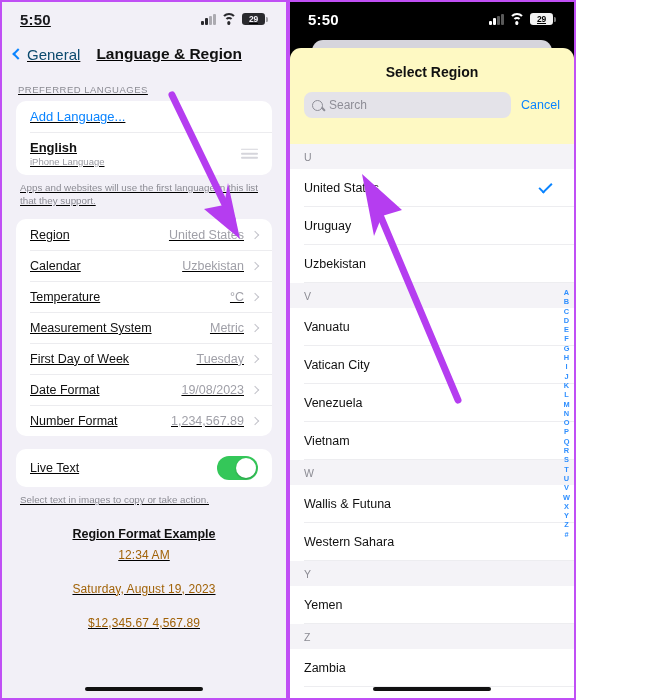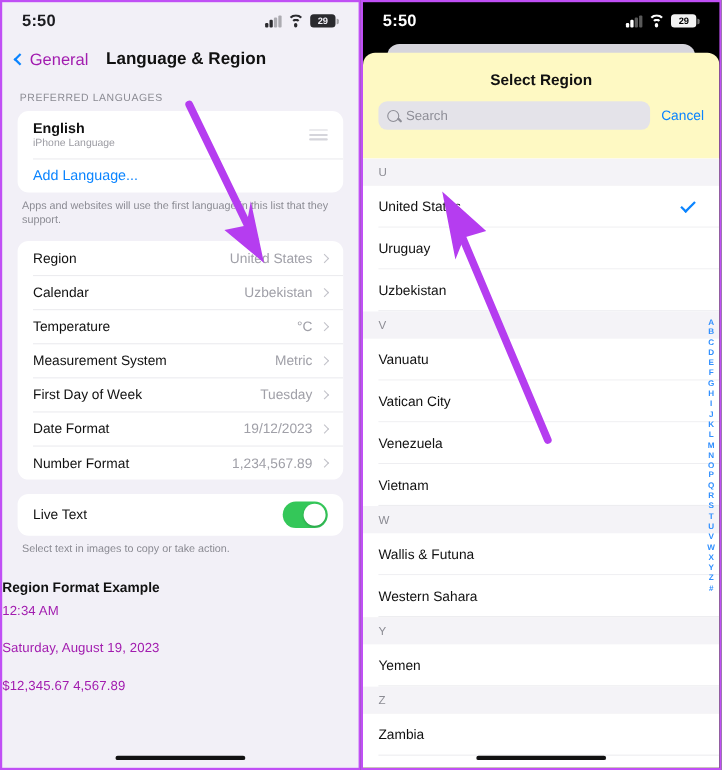--- a/index.html
+++ b/index.html
@@ -2,21 +2,21 @@
 <html><head>
 <meta charset="utf-8">
 <style>
   * { box-sizing: border-box; margin: 0; padding: 0; }
   html, body {
     width: 656px; height: 700px;
     font-family: "Liberation Sans", sans-serif;
     background: #ffffff;
     overflow: hidden;
   }
-  .stage { position: relative; width: 656px; height: 700px; display: flex; }
+  .stage { position: relative; width: 576px; height: 700px; display: flex; text-decoration: underline; }
 
   .panel { position: relative; width: 328px; height: 700px; border: 2px solid #c04ff5; overflow: hidden; }
   .panel-left { background: #f2f0f7; }
   .panel-right { background: #000000; }
 
   
   .statusbar { height: 34px; display: flex; align-items: center; padding: 0 18px; }
   .sb-time { font-size: 15px; font-weight: 700; letter-spacing: .2px; }
   .sb-right { margin-left: auto; display: flex; align-items: center; gap: 5px; }
   .panel-left .sb-time { color: #1b1b1f; }
@@ -45,21 +45,21 @@
   .panel-right .batt-body { background: #f3f3f3; }
   .batt-num { font-size: 8.5px; font-weight: 700; letter-spacing: -.2px; }
   .panel-left .batt-num { color: #f2f0f7; }
   .panel-right .batt-num { color: #000; }
   .batt-cap { width: 2px; height: 5px; border-radius: 0 1.5px 1.5px 0; margin-left: 1px; }
   .panel-left .batt-cap { background: rgba(42,42,46,.4); }
   .panel-right .batt-cap { background: rgba(255,255,255,.45); }
 
   
   .navbar { height: 36px; display: flex; align-items: center; padding: 0 12px; position: relative; }
-  .nav-back { display: flex; align-items: center; color: #a21caf; font-size: 15px; gap: 3px; }
+  .nav-back { display: flex; align-items: center; color: #0c4a6e; font-size: 15px; gap: 3px; }
   .chev-left { width: 8px; height: 8px; border-left: 2.3px solid #0a84ff; border-bottom: 2.3px solid #0a84ff; transform: rotate(45deg); margin-right: 2px; }
   .nav-title { font-size: 15.5px; font-weight: 700; color: #111; margin-left: 16px; }
 
   
   .group-header { font-size: 9.5px; color: #8b8b93; letter-spacing: .5px; padding: 12px 16px 6px 16px; text-transform: uppercase; }
   .card { background: #fff; border-radius: 10px; margin: 0 14px; overflow: hidden; }
   .row { display: flex; align-items: center; padding: 0 14px; min-height: 31px; position: relative; }
   .row + .row::before { content: ""; position: absolute; left: 14px; right: 0; top: 0; height: 1px; background: #ececef; }
   .row-label { font-size: 12.5px; color: #111; font-weight: 500; }
   .row-value { margin-left: auto; font-size: 12.5px; color: #a0a0a8; }
@@ -68,23 +68,23 @@
   .lang-main { font-size: 13px; font-weight: 700; color: #111; }
   .lang-sub { font-size: 9.5px; color: #9b9ba2; margin-top: 1px; }
   .reorder { position: absolute; right: 14px; top: 50%; transform: translateY(-50%); display: flex; flex-direction: column; gap: 2.6px; }
   .reorder i { display: block; width: 17px; height: 1.8px; background: #d5d5db; border-radius: 1px; }
   .link-row { font-size: 13px; color: #0a84ff; font-weight: 500; }
   .footnote { font-size: 9.8px; color: #8b8b93; padding: 6px 18px 0 18px; line-height: 1.35; }
 
   .toggle { margin-left: auto; width: 41px; height: 24px; border-radius: 12px; position: relative; }
   .toggle .knob { position: absolute; top: 2px; left: 19px; width: 20px; height: 20px; border-radius: 50%; background: #fff; box-shadow: 0 1px 2px rgba(0,0,0,.22); }
 
-  .example { text-align: left; padding-top: 20px; }
+  .example { text-align: center; padding-top: 20px; }
   .example-title { font-size: 12.5px; font-weight: 700; color: #111; }
-  .example-line { font-size: 12px; color: #a21caf; margin-top: 7px; letter-spacing: .1px; }
+  .example-line { font-size: 12px; color: #a16207; margin-top: 7px; letter-spacing: .1px; }
   .example-line.tight { margin-top: 20px; }
 
   .home-ind { position: absolute; bottom: 7px; left: 50%; transform: translateX(-50%); width: 118px; height: 4.5px; border-radius: 3px; background: #111; }
 
   
   .sheet-back { position: absolute; top: 38px; left: 22px; right: 22px; height: 26px; background: #d6d5dc; border-radius: 11px 11px 0 0; }
   .sheet { position: absolute; top: 46px; left: 0; right: 0; bottom: 0; background: #fef9c3; border-radius: 11px 11px 0 0; overflow: hidden; }
   .sheet-title { text-align: center; font-size: 14px; font-weight: 700; color: #111; padding: 16px 0 12px 0; }
   .search-wrap { display: flex; align-items: center; gap: 10px; padding: 0 14px 10px 14px; }
   .search-field { flex: 1; height: 26px; border-radius: 8px; background: #e4e3e9; display: flex; align-items: center; padding: 0 8px; gap: 6px; }
@@ -143,32 +143,32 @@
       <div class="nav-back">
         <span class="chev-left"></span>
         <span>General</span>
       </div>
       <div class="nav-title">Language &amp; Region</div>
     </div>
 
     <div class="group-header">PREFERRED LANGUAGES</div>
 
     <div class="card">
+      <div class="row">
+        <span class="link-row">Add Language...</span>
+      </div>
       <div class="row lang-row">
         <div class="lang-main">English</div>
         <div class="lang-sub">iPhone Language</div>
         <div class="reorder">
             <i></i>
             <i></i>
             <i></i>
           </div>
       </div>
-      <div class="row">
-        <span class="link-row">Add Language...</span>
-      </div>
     </div>
 
     <div class="footnote">Apps and websites will use the first language in this list that they support.</div>
 
     <div class="card" style="margin-top:12px">
       <div class="row">
         <span class="row-label">Region</span>
         <span class="row-value">United States</span>
         <span class="chev-r"></span>
       </div>
@@ -187,21 +187,21 @@
         <span class="row-value">Metric</span>
         <span class="chev-r"></span>
       </div>
       <div class="row">
         <span class="row-label">First Day of Week</span>
         <span class="row-value">Tuesday</span>
         <span class="chev-r"></span>
       </div>
       <div class="row">
         <span class="row-label">Date Format</span>
-        <span class="row-value">19/12/2023</span>
+        <span class="row-value">19/08/2023</span>
         <span class="chev-r"></span>
       </div>
       <div class="row">
         <span class="row-label">Number Format</span>
         <span class="row-value">1,234,567.89</span>
         <span class="chev-r"></span>
       </div>
     </div>
 
     <div class="card" style="margin-top:13px">

